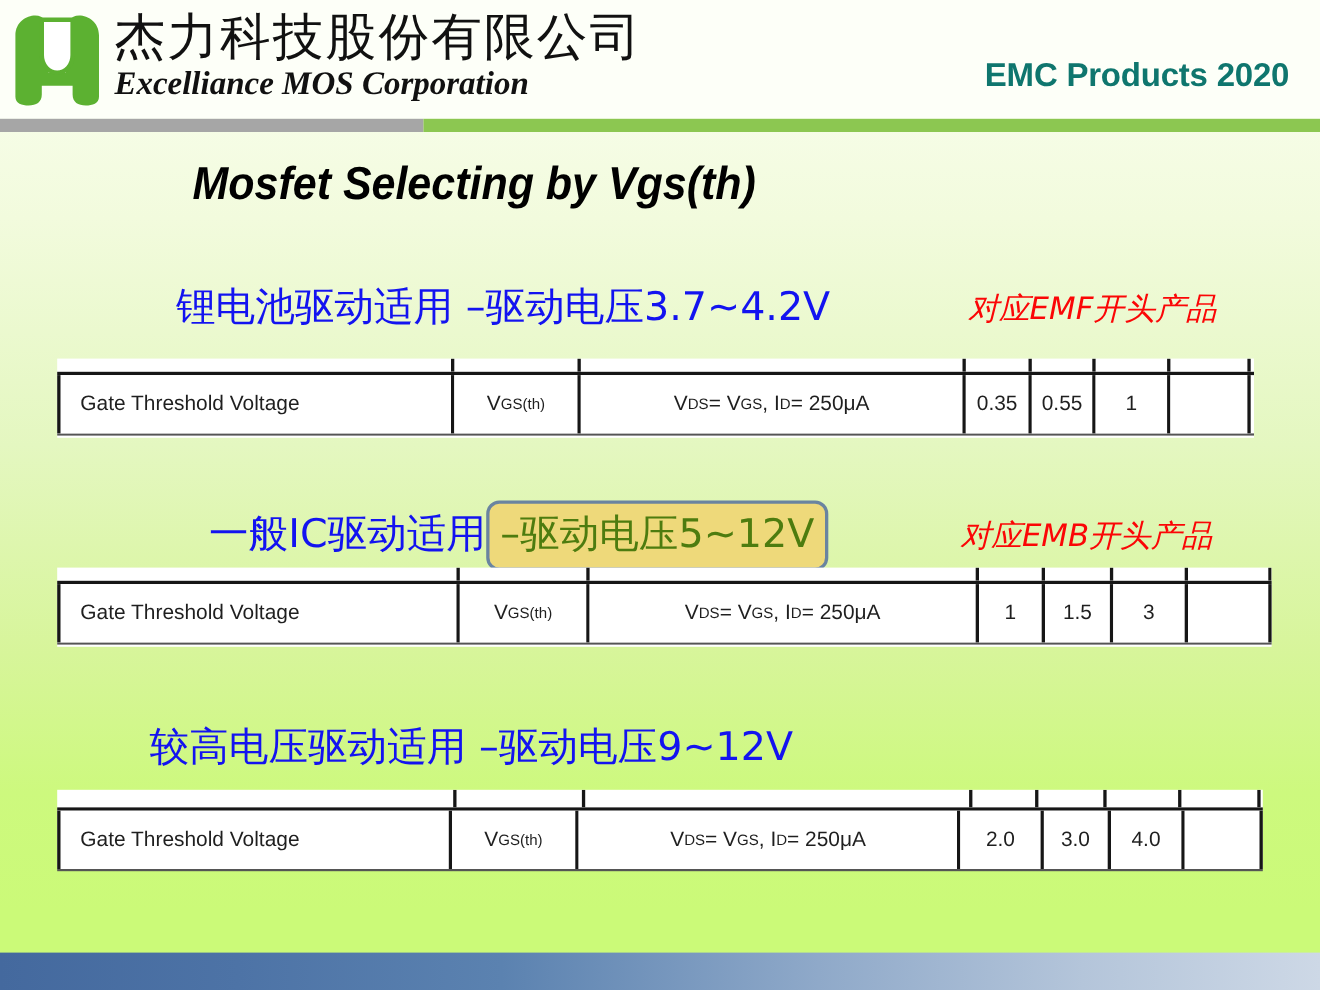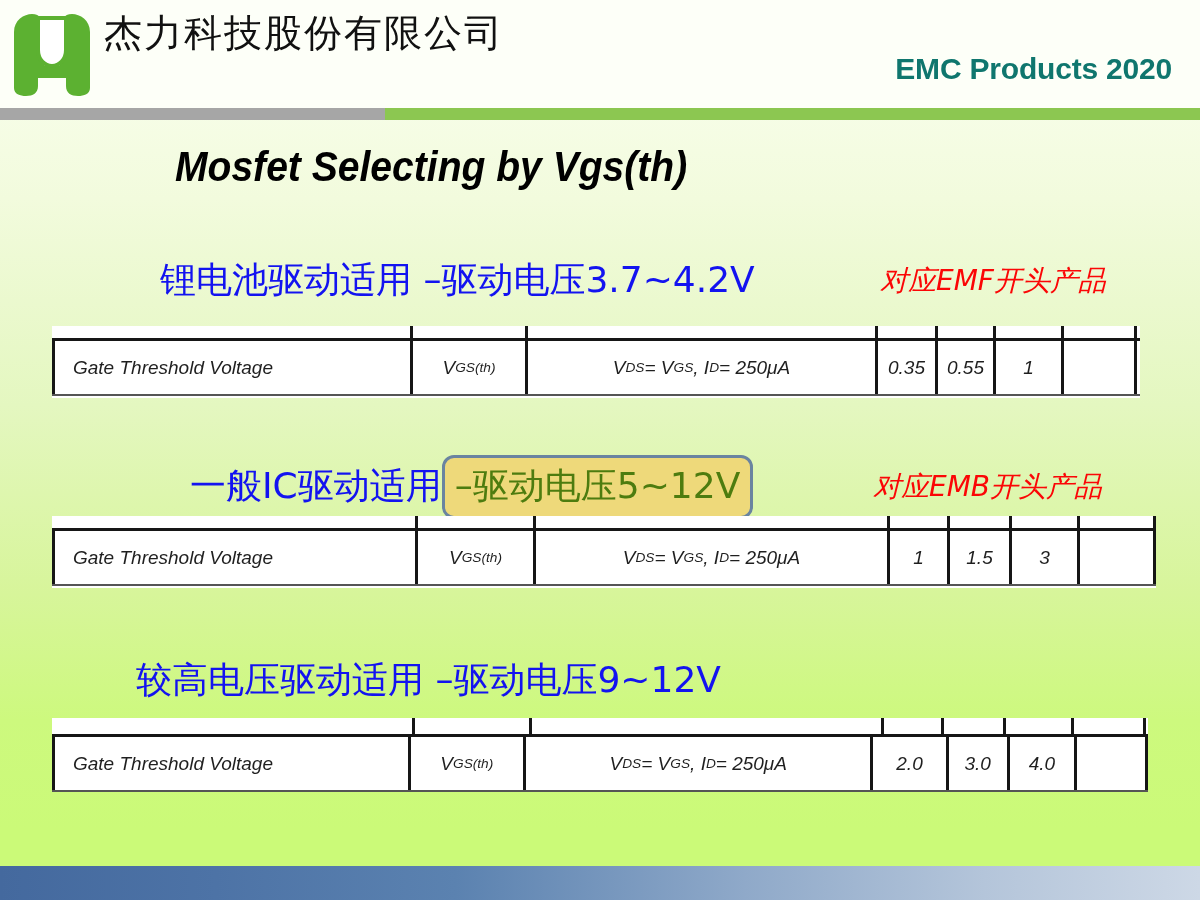--- a/index.html
+++ b/index.html
@@ -38,21 +38,21 @@
   }
   .logo-mark svg { display: block; }
   .logo-text {
     position: absolute;
     left: 104px;
     top: 8px;
     width: 520px;
   }
   .logo-cn {
     font-family: "DejaVu Sans", "Liberation Sans", sans-serif;
-    font-size: 38px;
+    font-size: 46px;
     line-height: 50px;
     letter-spacing: 2px;
     color: #111111;
     white-space: nowrap;
   }
   .logo-en {
     font-family: "Liberation Serif", "DejaVu Serif", serif;
     font-style: italic;
     font-weight: bold;
     font-size: 30px;
@@ -123,21 +123,20 @@
     color: #fb0606;
     white-space: nowrap;
     font-style: italic;
   }
 
   
   .strip {
     position: absolute;
     background: #ffffff;
     box-sizing: border-box;
-    font-style: italic;
   }
   
   .ghost-row {
     position: absolute;
     left: 0; right: 0;
     top: 0;
     height: 12px;
     display: flex;
     overflow: hidden;
     box-sizing: border-box;
@@ -207,20 +206,21 @@
 
     <div class="logo-mark">
       <svg width="84" height="88" viewBox="0 0 84 88">
         <path d="M4 22 C4 10, 14 4, 22 4 C30 4, 34 10, 34 20 L34 56 L50 56 L50 20 C50 10, 54 4, 62 4 C70 4, 80 10, 80 22 L80 78 C80 84, 74 86, 68 86 C61 86, 56 83, 56 76 L56 68 L28 68 L28 76 C28 83, 23 86, 16 86 C10 86, 4 84, 4 78 Z" fill="#5cb131"></path>
         <path d="M28 8 L56 8 L56 40 C56 50, 49 56, 42 56 C35 56, 28 50, 28 40 Z" fill="#ffffff" stroke="#5cb131" stroke-width="4"></path>
       </svg>
     </div>
 
     <div class="logo-text">
       <div class="logo-cn">杰力科技股份有限公司</div>
+      <div class="logo-en">Excelliance MOS Corporation</div>
     </div>
 
     <div class="header-title">EMC Products 2020</div>
   </div>
 
   <div class="rule rule-gray"></div>
   <div class="rule rule-green"></div>
 
   <div class="slide-title">Mosfet Selecting by Vgs(th)</div>
 

